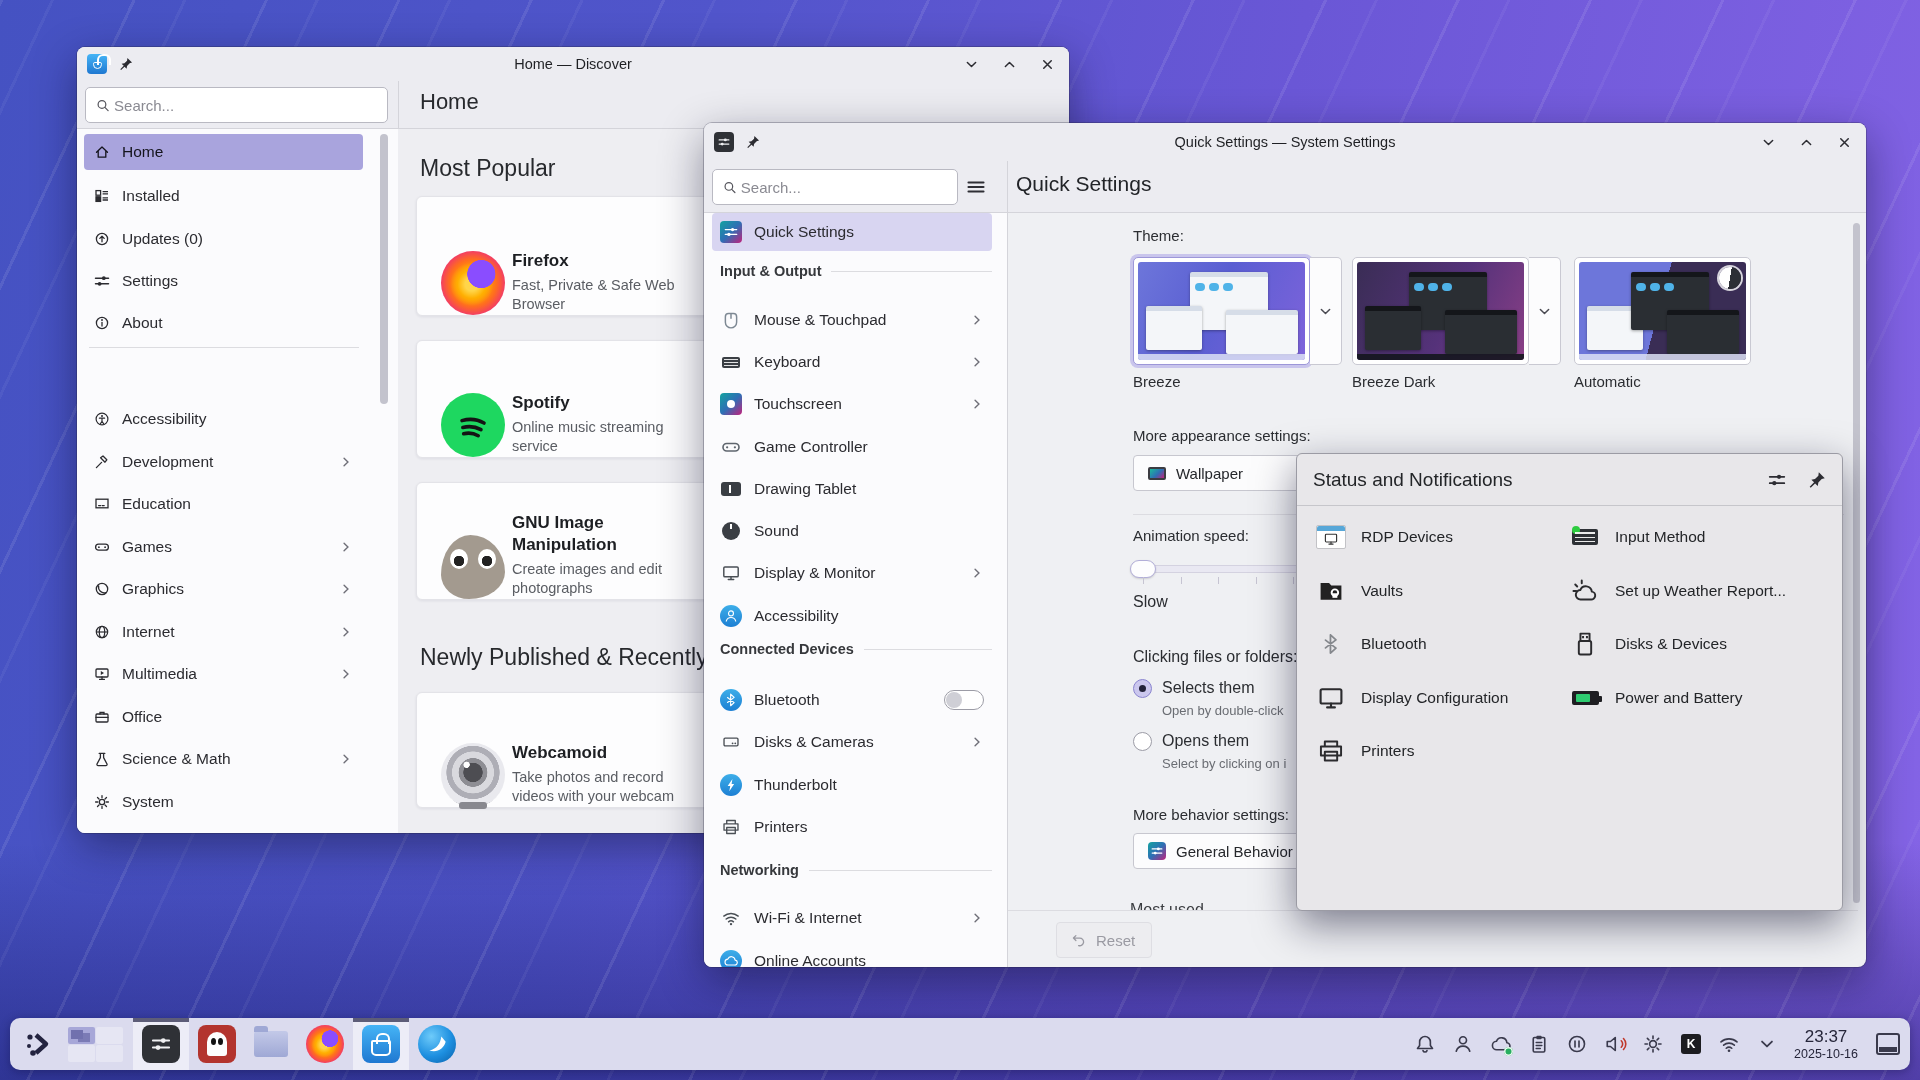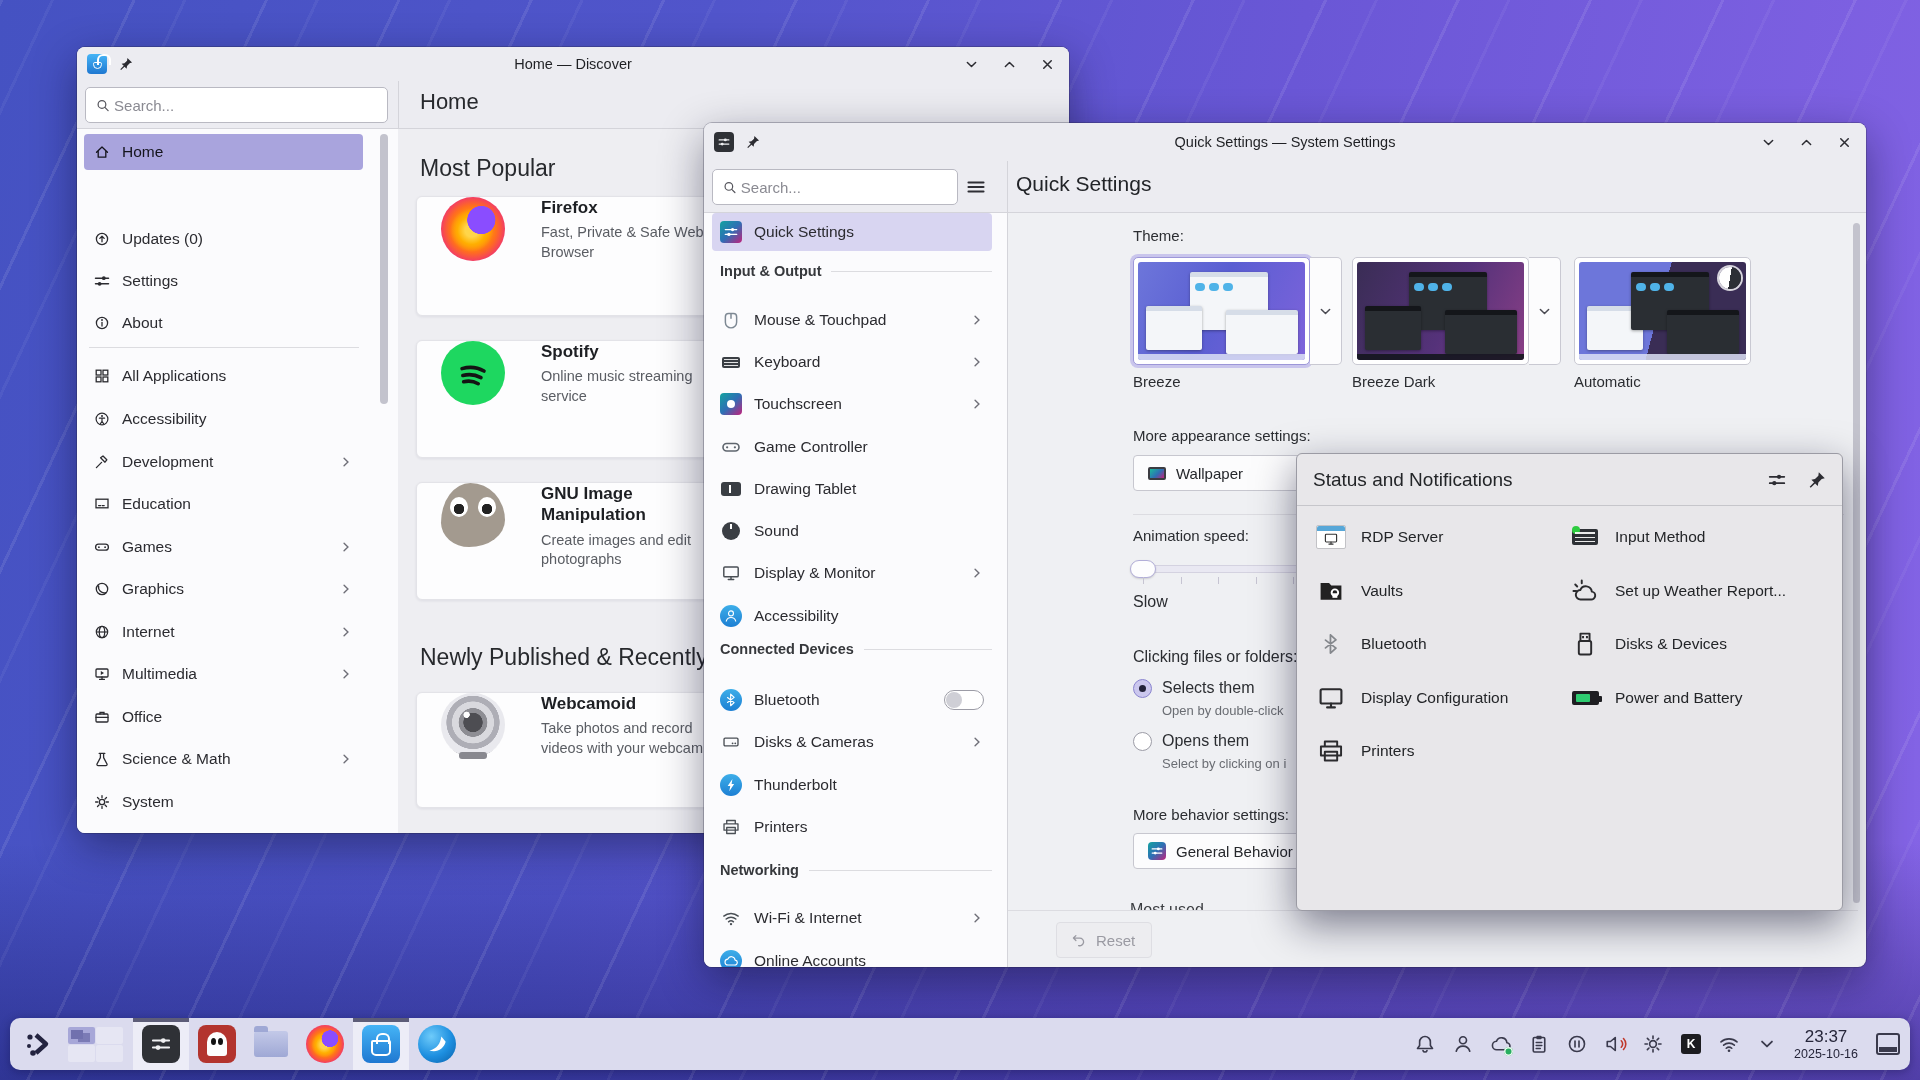--- a/index.html
+++ b/index.html
@@ -33,21 +33,21 @@
   #discover{left:77px;top:47px;width:992px;height:786px}
   #discover .titlebar{height:34px}
   #discover .toolbar{top:34px;height:48px}
   #disc-side{position:absolute;left:0;top:82px;width:321px;bottom:0;background:#fbfbfd}
   #disc-content{position:absolute;left:321px;top:82px;right:0;bottom:0;background:#eeeef2}
   .drow{position:absolute;left:7px;width:279px;height:36px;display:flex;align-items:center;gap:12px;padding:0 10px;border-radius:4px;font-size:15.5px;color:#2b2b30}
   .drow.sel{background:#a9a4dd;color:#14141c}
   .drow .chevend{margin-left:auto;color:#6f6f78}
   .ddivider{position:absolute;left:12px;width:270px;height:1px;background:#dcdce0}
   .disc-head{position:absolute;font-size:23px;font-weight:500;color:#27292d}
-  .appcard{position:absolute;left:339px;width:430px;background:#fdfdfe;border:1px solid #e3e3e8;border-radius:6px;box-shadow:0 1px 3px rgba(30,30,60,.08);display:flex;align-items:flex-start;gap:36px;padding:0 24px}
+  .appcard{position:absolute;left:339px;width:430px;background:#fdfdfe;border:1px solid #e3e3e8;border-radius:6px;box-shadow:0 1px 3px rgba(30,30,60,.08);display:flex;align-items:flex-end;gap:7px;padding:0 24px}
   .appcard .txt{width:180px}
   .appcard .t{font-size:17px;font-weight:700;color:#1d1f23;line-height:1.25;margin-bottom:5px}
   .appcard .d{font-size:14.5px;color:#5a5d63;line-height:1.35}
   .appic{width:64px;height:64px;flex:0 0 64px;position:relative}
   .appic.firefox{border-radius:50%;background:
     radial-gradient(circle at 63% 36%,#8a4dff 0 24%,rgba(0,0,0,0) 25%),
     radial-gradient(circle at 48% 52%,#ffd54a 0 14%,rgba(255,180,0,.8) 30%,rgba(0,0,0,0) 46%),
     radial-gradient(circle at 50% 50%,#ffa000 30%,#ff6d1f 52%,#f23a68 72%,#c21f91 100%);}
   .appic.spotify{border-radius:50%;background:#1ed760;display:flex;align-items:center;justify-content:center}
   .appic.gimp{background:#a39a8f;border-radius:46% 54% 56% 44%/62% 58% 42% 38%;position:relative}
@@ -369,45 +369,45 @@
     </div>
     <div class="disc-head" style="left:343px;top:42px;font-size:22px">Home</div>
 
     <div id="disc-side">
       <div class="drow sel" style="top:5px">
           <svg class="ic s16">
             <use href="#sy-home"></use>
           </svg>
           <span>Home</span>
         </div>
+      <div class="drow" style="top:49px">
+          <svg class="ic s16">
+            <use href="#sy-inst"></use>
+          </svg>
+          <span>Installed</span>
+        </div>
       <div class="drow" style="top:92px">
           <svg class="ic s16">
             <use href="#sy-upd"></use>
           </svg>
           <span>Updates (0)</span>
         </div>
       <div class="drow" style="top:134px">
           <svg class="ic s16">
             <use href="#sy-sliders"></use>
           </svg>
           <span>Settings</span>
         </div>
       <div class="drow" style="top:176px">
           <svg class="ic s16">
             <use href="#sy-info"></use>
           </svg>
           <span>About</span>
         </div>
       <div class="ddivider" style="top:218px"></div>
-      <div class="drow" style="top:229px">
-          <svg class="ic s16">
-            <use href="#sy-apps"></use>
-          </svg>
-          <span>All Applications</span>
-        </div>
       <div class="drow" style="top:272px">
           <svg class="ic s16">
             <use href="#sy-acc"></use>
           </svg>
           <span>Accessibility</span>
         </div>
       <div class="drow" style="top:315px">
           <svg class="ic s16">
             <use href="#sy-dev"></use>
           </svg>
@@ -822,21 +822,21 @@
     </div>
 
     <div class="pitem" style="left:18px;top:66px">
       <span class="pic">
           <span class="rdpcard">
             <svg class="ic s14" style="color:#333">
               <use href="#sy-mon"></use>
             </svg>
           </span>
         </span>
-      <span>RDP Server</span>
+      <span>RDP Devices</span>
     </div>
     <div class="pitem" style="left:18px;top:120px">
       <span class="pic" style="color:#222">
           <svg class="ic s26">
             <use href="#sy-vault"></use>
           </svg>
         </span>
       <span>Vaults</span>
     </div>
     <div class="pitem" style="left:18px;top:173px">

